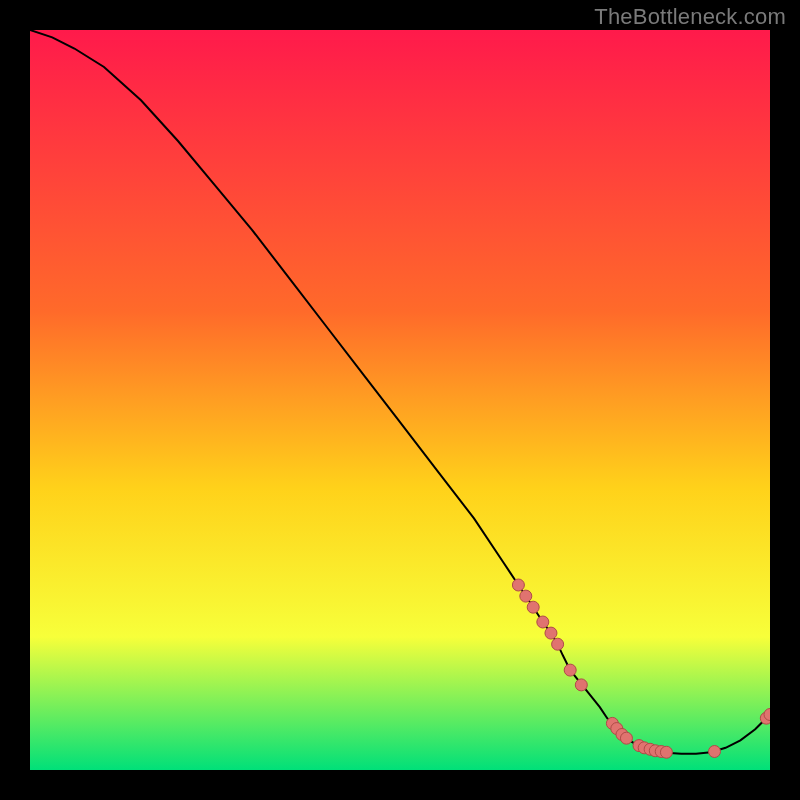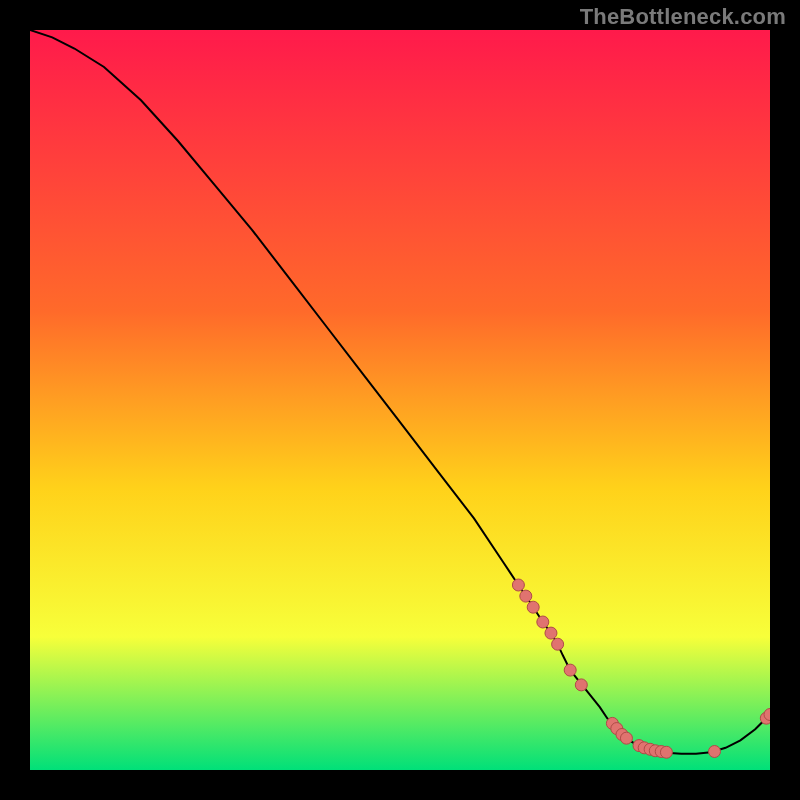--- a/index.html
+++ b/index.html
@@ -15,21 +15,21 @@
     position: relative;
     width: 800px;
     height: 800px;
   }
   .watermark {
     position: absolute;
     top: 4px;
     right: 14px;
     color: #7a7a7a;
     font-size: 22px;
-    font-weight: 700;
+    font-weight: 400;
     letter-spacing: 0.2px;
     user-select: none;
   }
   .plot {
     position: absolute;
     left: 30px;
     top: 30px;
     width: 740px;
     height: 740px;
   }

